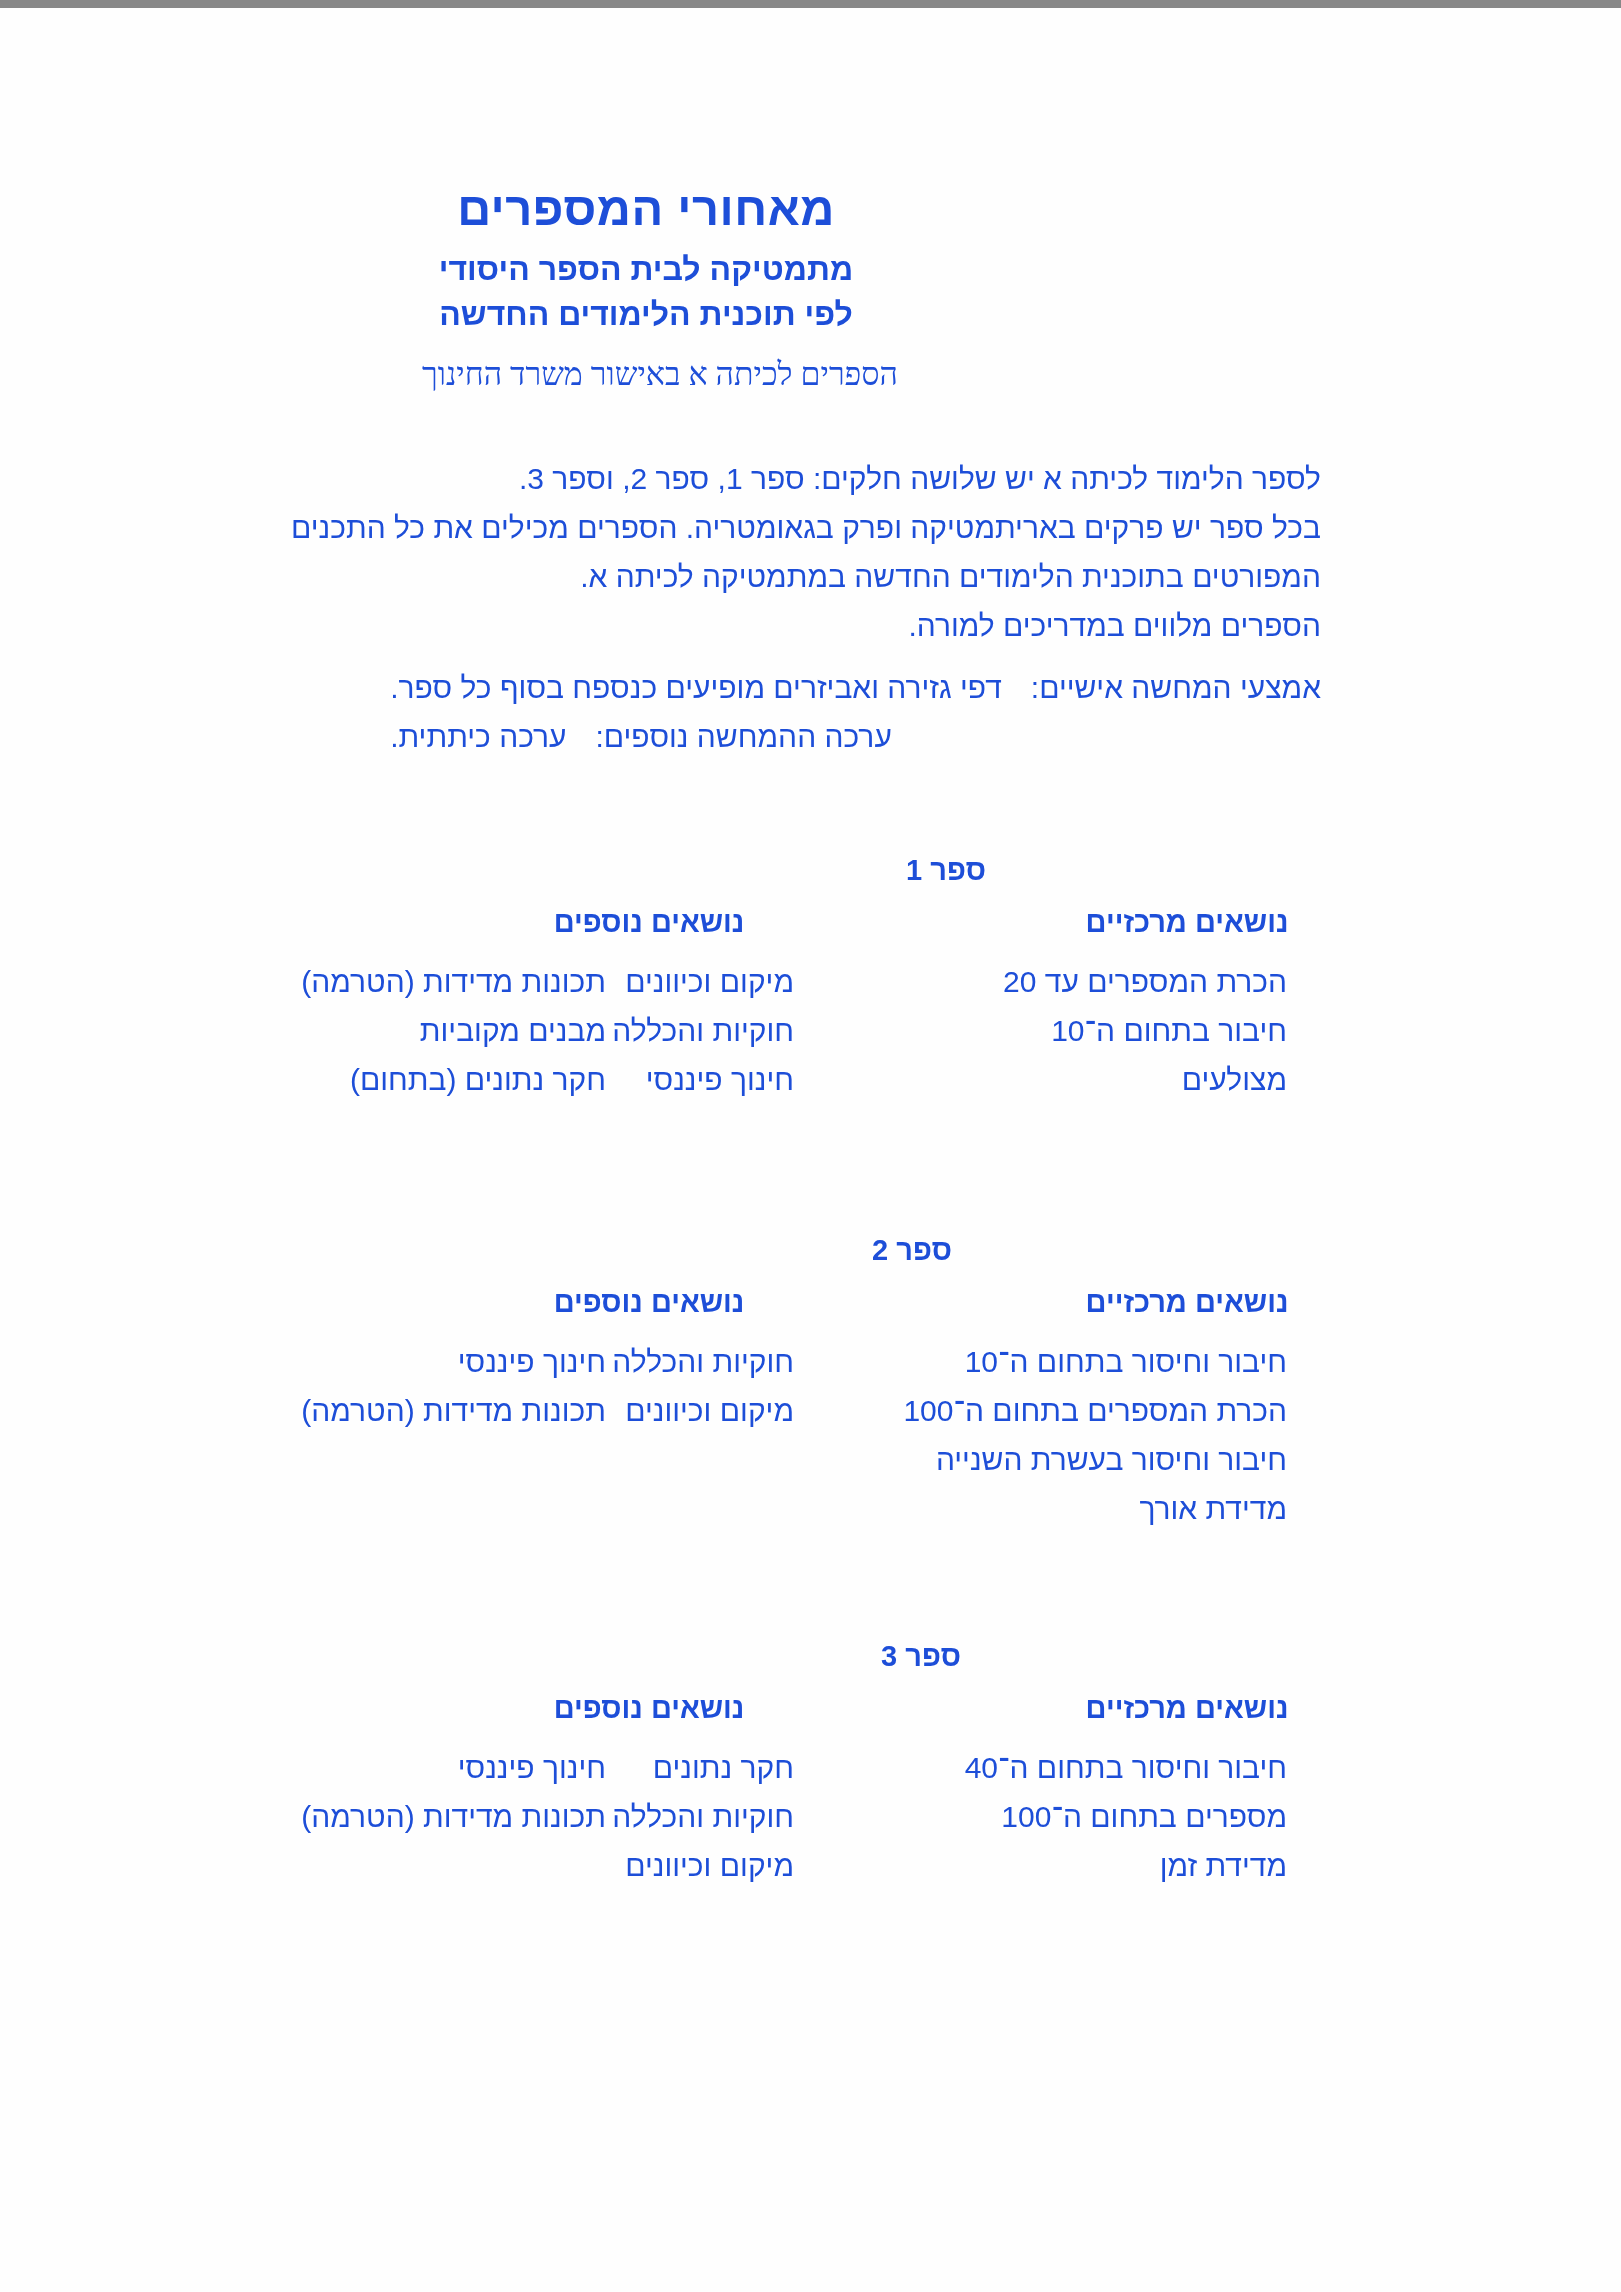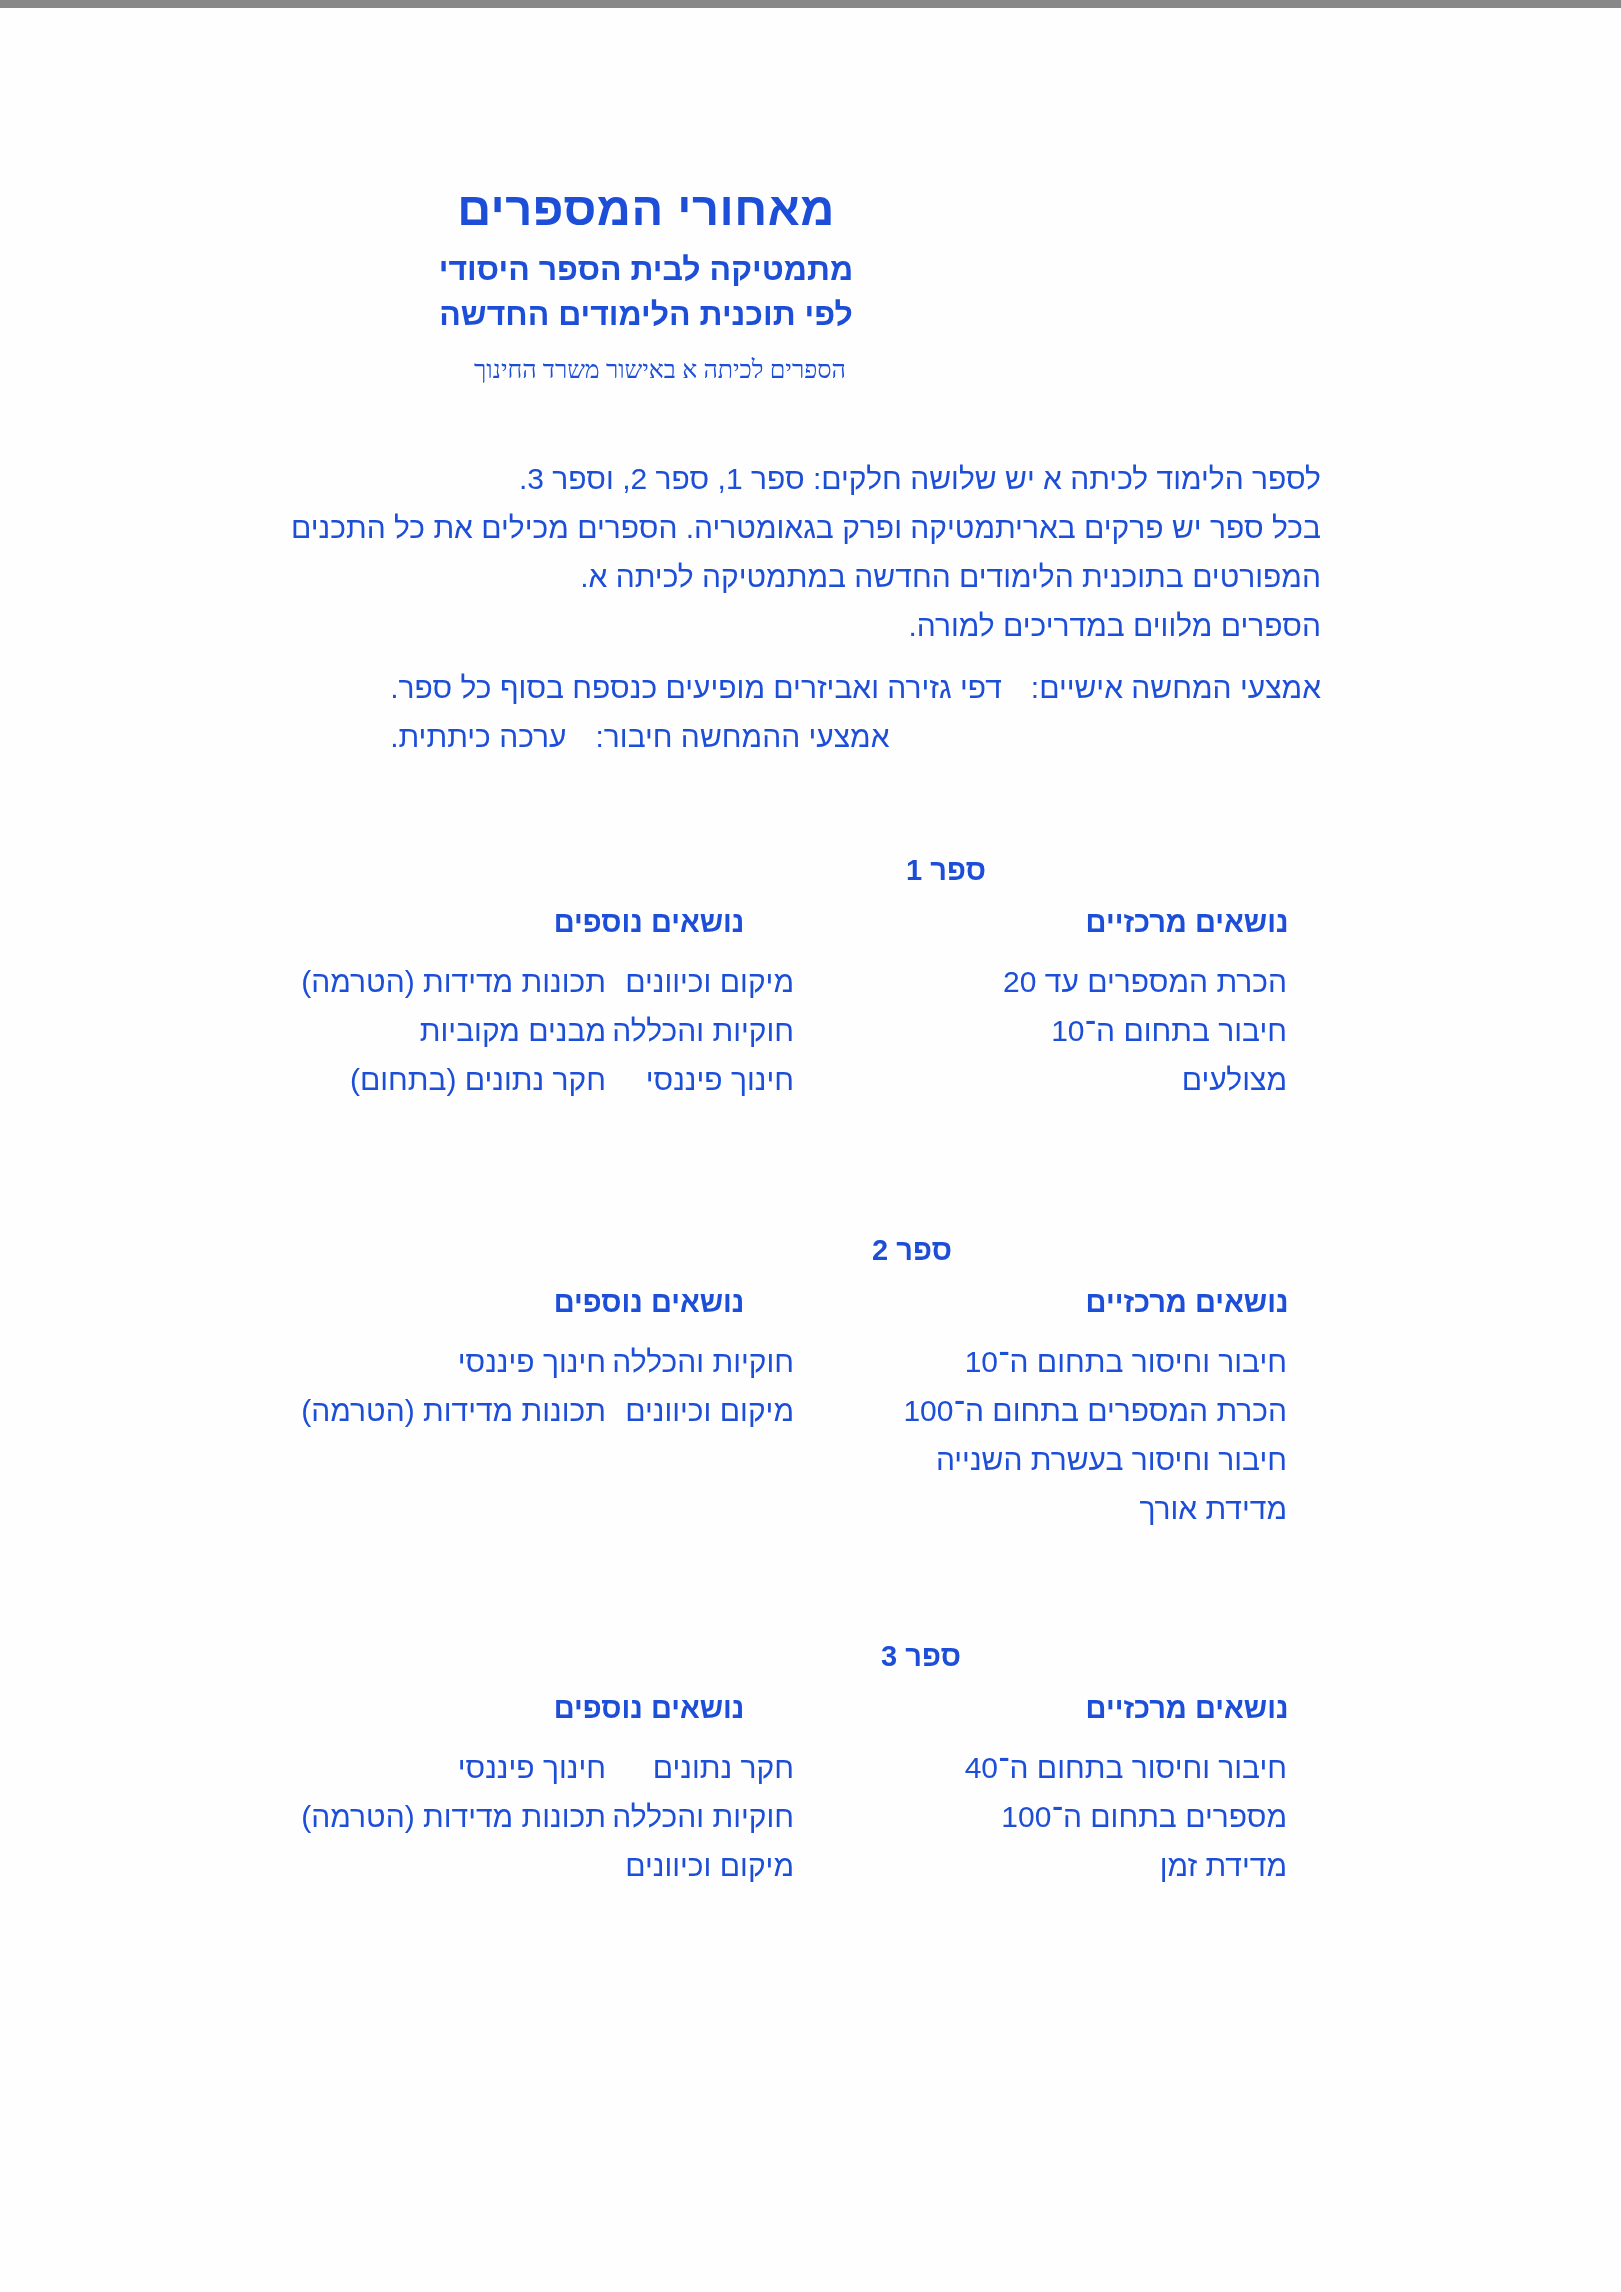--- a/index.html
+++ b/index.html
@@ -14,21 +14,21 @@
     font-family:"Liberation Sans","DejaVu Sans",sans-serif;
     overflow:hidden;
   }
 
   
   .title-block { position:absolute; top:173px; left:0; width:1292px; text-align:center; }
   .doc-title   { font-size:47px; font-weight:bold; margin:0; line-height:1.2; letter-spacing:0.5px; }
   .doc-sub     { font-size:32px; font-weight:bold; line-height:1.40; }
   .doc-sub.first { margin-top:9.8px; }
   .doc-approval{
-    font-size:25px; font-weight:normal; margin-top:19.6px;
+    font-size:32px; font-weight:normal; margin-top:19.6px;
     font-family:"Liberation Serif","DejaVu Serif","DejaVu Sans",serif;
     padding-left:28px;
   }
 
   
   .intro { position:absolute; top:446px; right:300px; text-align:right; font-size:30px; }
   .intro .line { line-height:49px; white-space:nowrap; }
 
   .aids { position:absolute; top:655px; right:300px; text-align:left; font-size:30px; }
   .aids .line { line-height:49px; white-space:nowrap; }
@@ -77,21 +77,21 @@
     <div class="line">בכל ספר יש פרקים באריתמטיקה ופרק בגאומטריה.  הספרים מכילים את כל התכנים</div>
     <div class="line">המפורטים בתוכנית הלימודים החדשה במתמטיקה לכיתה א.</div>
     <div class="line">הספרים מלווים במדריכים למורה.</div>
   </section>
 
   <section class="aids">
     <div class="line">
       <span class="aid-label">אמצעי המחשה אישיים:</span><span>דפי גזירה ואביזרים מופיעים כנספח בסוף כל ספר.</span>
     </div>
     <div class="line">
-      <span class="aid-label">אמצעי ההמחשה חיבור:</span><span>ערכה כיתתית.</span>
+      <span class="aid-label">ערכה ההמחשה נוספים:</span><span>ערכה כיתתית.</span>
     </div>
   </section>
 
   <section class="book" id="book-1">
     <h2 class="book-heading">ספר 1</h2>
     <div class="col-header central-header">נושאים מרכזיים</div>
     <div class="col-header additional-header">נושאים נוספים</div>
     <ul class="topic-list central-list">
       <li>הכרת המספרים עד 20</li>
       <li>חיבור בתחום ה־10</li>

